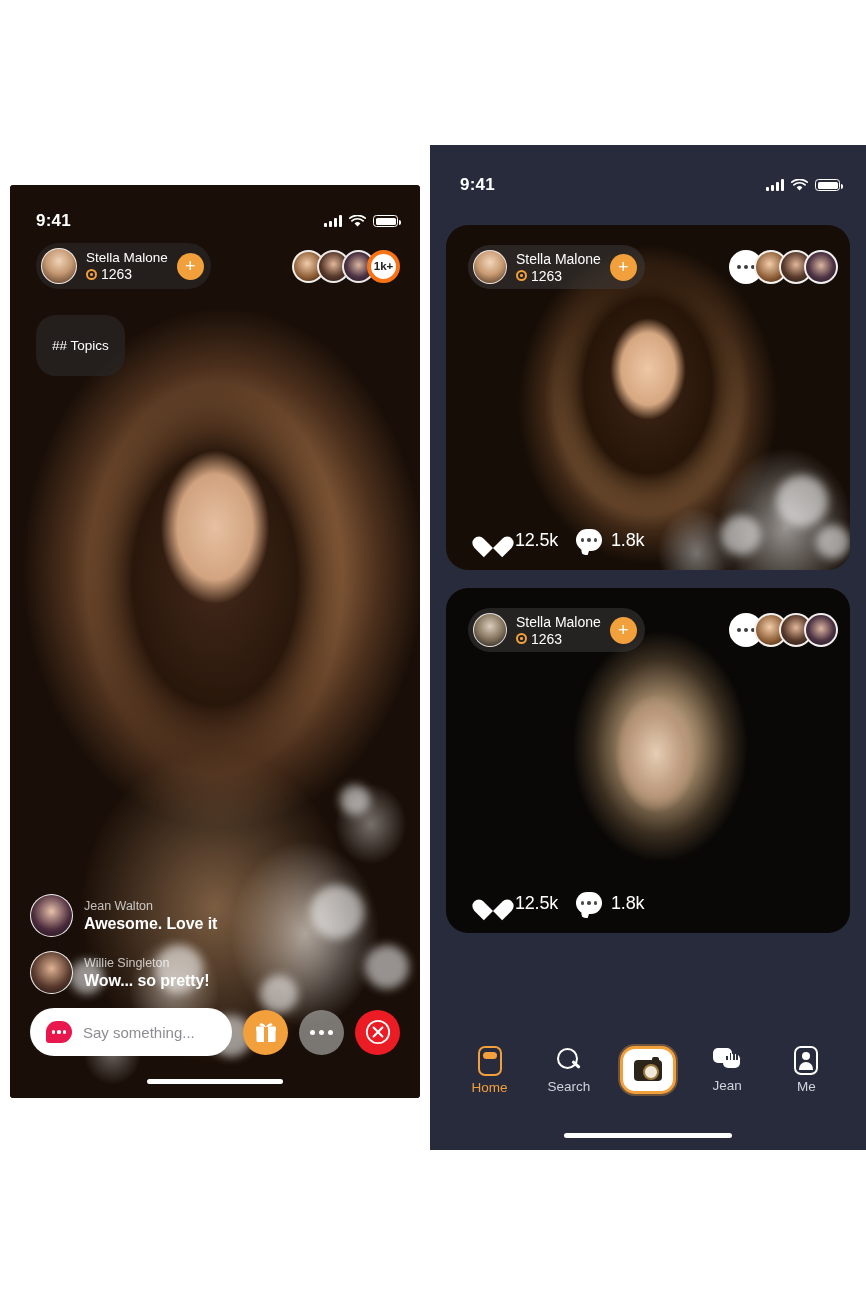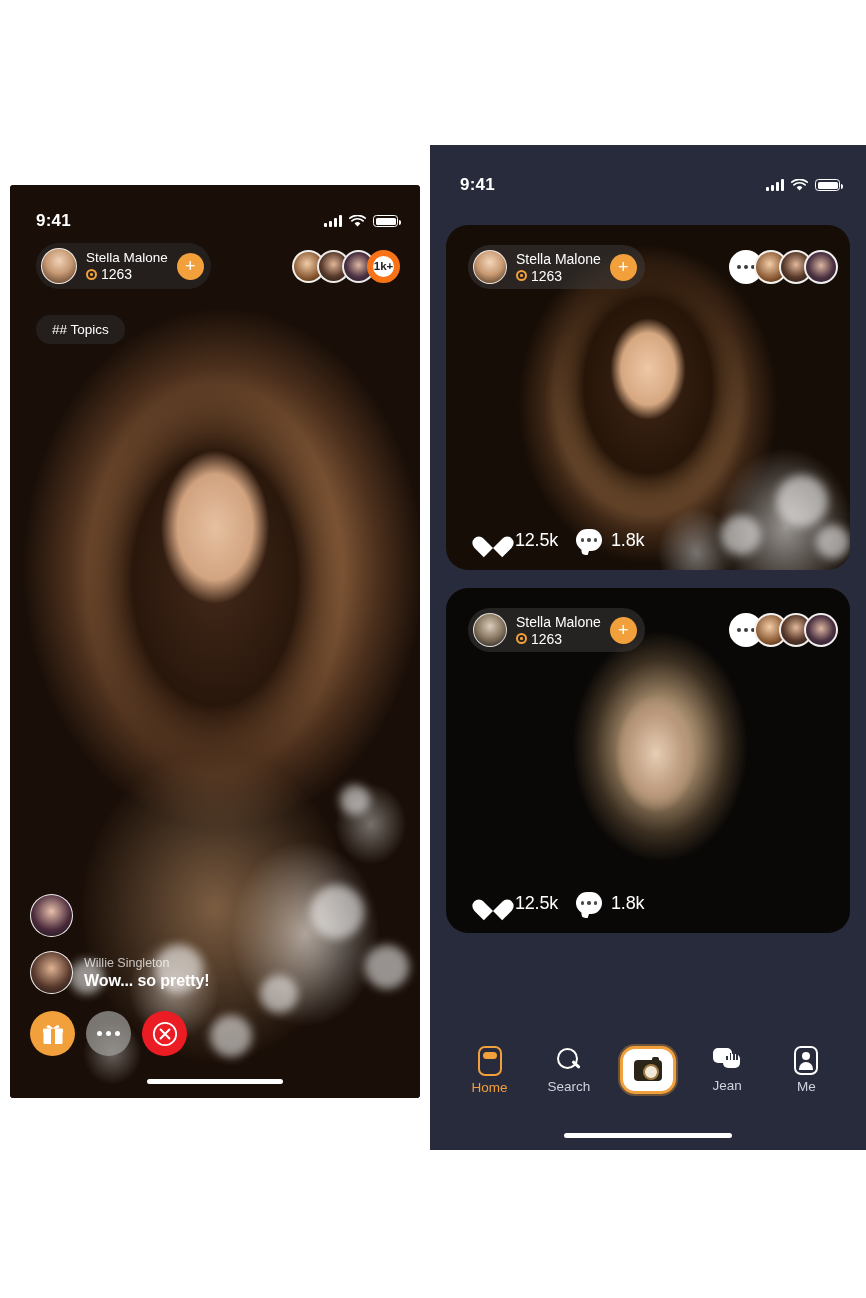--- a/index.html
+++ b/index.html
@@ -78,26 +78,26 @@
     display:flex; align-items:center; justify-content:center; color:#fff; font-size:18px; line-height:1; font-weight:300;
     flex: none;
   }
   .viewer-stack { display:flex; align-items:center; }
   .viewer-stack .v { width: 33px; height: 33px; border-radius:50%; border:2px solid rgba(255,255,255,.9); margin-left:-8px; flex:none;}
   .viewer-stack .v:first-child { margin-left: 0; }
   .v1{background:radial-gradient(circle at 45% 40%, #f2cda9, #8a5a33 60%, #2a1708);}
   .v2{background:radial-gradient(circle at 50% 42%, #e3b89a, #5a3b2c 55%, #16100e);}
   .v3{background:radial-gradient(circle at 50% 45%, #ddb6a0, #4e3444 55%, #17101a);}
   .vcount { width:33px;height:33px;border-radius:50%;background:#fff;color:#222;display:flex;align-items:center;justify-content:center;
-    font-size:11.5px;font-weight:700;margin-left:-8px;border:6px solid #f97316;}
+    font-size:11.5px;font-weight:700;margin-left:-8px;border:4px solid #f97316;}
 
   .topics-pill {
     position:absolute; left:26px; top:130px;
     background: rgba(40,38,38,0.72); color:#fff; border-radius: 20px;
-    padding: 7px 16px; font-size: 13.5px; text-align: right;
+    padding: 23px 16px; font-size: 13.5px; text-align: right;
   }
 
   .chat { position:absolute; left:20px; bottom:104px; display:flex; flex-direction:column; gap:14px; }
   .chat-row { display:flex; align-items:center; gap:11px; }
   .chat-av { width:43px;height:43px;border-radius:50%;border:1.5px solid rgba(255,255,255,.92);flex:none; }
   .ca1{background:radial-gradient(circle at 50% 40%, #e8c0ab, #4b2b3c 58%, #120a12);}
   .ca2{background:radial-gradient(circle at 50% 40%, #e0b293, #57382c 58%, #140d0b);}
   .chat-txt{display:flex;flex-direction:column;gap:2px;}
   .chat-user{color:rgba(255,255,255,.72);font-size:12.5px;}
   .chat-msg{color:#fff;font-size:16px;font-weight:700;letter-spacing:-.1px;}
@@ -252,31 +252,43 @@
         <div class="v v3"></div>
         <div class="vcount">1k+</div>
       </div>
     </div>
 
     <div class="topics-pill">## Topics</div>
 
     <div class="chat">
       <div class="chat-row">
         <div class="chat-av ca1"></div>
+        <div class="chat-txt">
+          <div class="chat-user">Jean Walton</div>
+          <div class="chat-msg">Awesome. Love it</div>
+        </div>
       </div>
       <div class="chat-row">
         <div class="chat-av ca2"></div>
         <div class="chat-txt">
           <div class="chat-user">Willie Singleton</div>
           <div class="chat-msg">Wow... so pretty!</div>
         </div>
       </div>
     </div>
 
     <div class="composer">
+      <div class="say-box">
+        <span class="bubble-icon">
+            <i></i>
+            <i></i>
+            <i></i>
+          </span>
+        <span class="say-ph">Say something...</span>
+      </div>
       <div class="circ-btn gift">
         <svg width="24" height="24" viewBox="0 0 24 24">
           <rect x="2.5" y="9.5" width="19" height="12.5" rx="1.5" fill="#fff"></rect>
           <rect x="2" y="6.5" width="20" height="4.4" rx="1.2" fill="#fff"></rect>
           <rect x="10" y="6.5" width="4" height="15.5" fill="#f2a03c"></rect>
           <path d="M12 6.8 C10 3.2 6.2 2.2 5.6 4.2 C5.1 6 9 6.8 12 6.8 Z" fill="#fff"></path>
           <path d="M12 6.8 C14 3.2 17.8 2.2 18.4 4.2 C18.9 6 15 6.8 12 6.8 Z" fill="#fff"></path>
         </svg>
       </div>
       <div class="circ-btn more">

